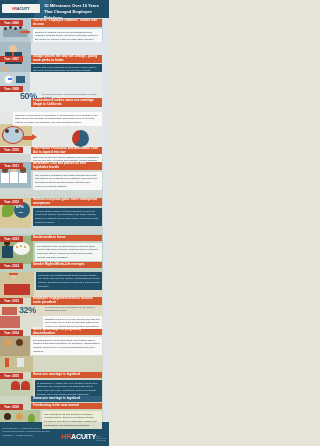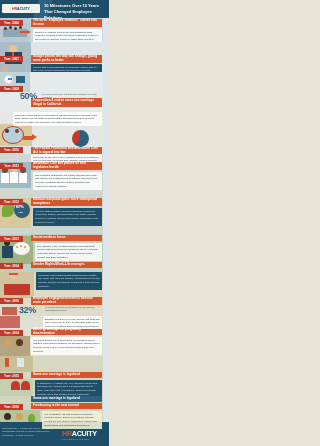--- a/index.html
+++ b/index.html
@@ -96,21 +96,21 @@
   .footer {
     position:absolute; left:0; bottom:0; width:109px; height:24px;
     background:#1e4e68;
   }
   .foot-copy {
     position:absolute; left:2px; top:5px; width:56px;
     font-size:2.3px; line-height:1.45; color:#b9cdd9;
   }
   .foot-logo {
     position:absolute; right:3px; top:6px; width:44px; height:13px;
-    display:flex; flex-direction:column; align-items:flex-start; justify-content:center;
+    display:flex; flex-direction:row; align-items:flex-end; justify-content:center;
   }
   .foot-logo .fl-main { font-size:7.2px; font-weight:bold; letter-spacing:-.3px; }
   .foot-logo .fl-main .a { color:#d4552e; }
   .foot-logo .fl-main .b { color:#ffffff; }
   .foot-logo .fl-sub { font-size:2.1px; color:#9dbccc; letter-spacing:.2px; margin-top:.5px; }
 </style>
 </head>
 <body>
 
 <div class="page">

